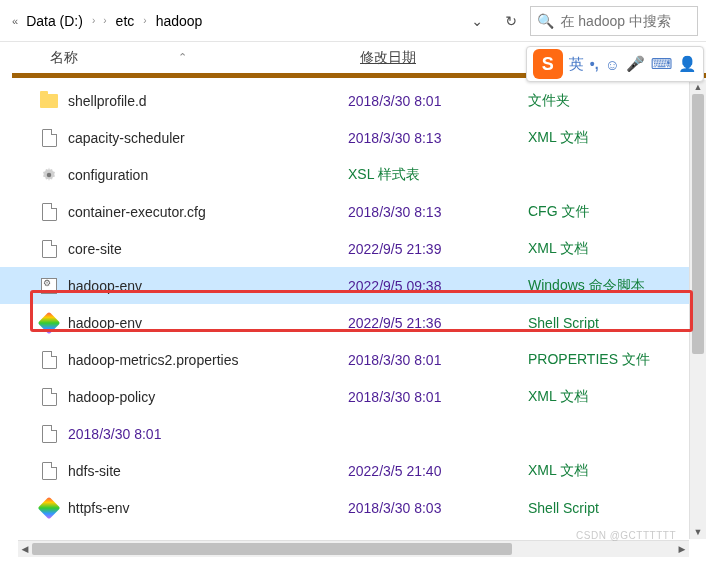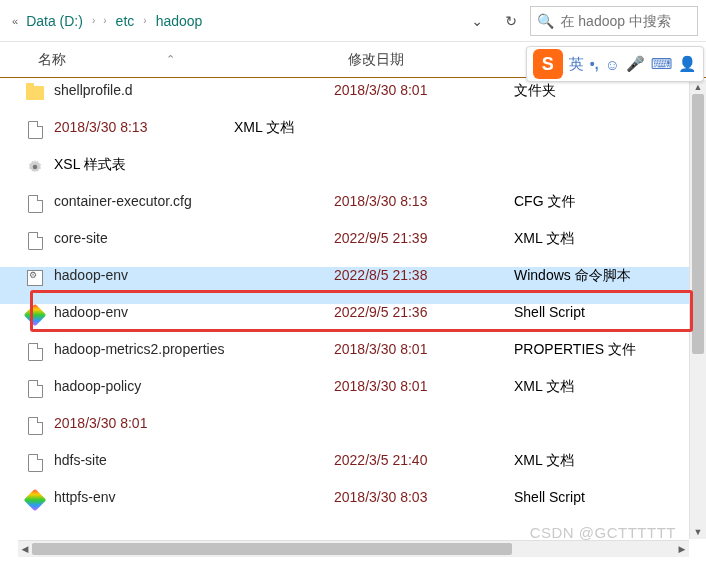--- a/index.html
+++ b/index.html
@@ -2,49 +2,49 @@
 <html><head>
   <meta charset="utf-8">
   <style>
     * { margin: 0; padding: 0; box-sizing: border-box; font-family: "Microsoft YaHei", "Segoe UI", sans-serif; }
     body { width: 706px; height: 563px; background: #fff; font-size: 14px; color: #333; overflow: hidden; position: relative; }
     
     
     .topbar { height: 42px; display: flex; align-items: center; border-bottom: 1px solid #e5e5e5; padding: 0 8px; gap: 4px; }
     .breadcrumb-area { display: flex; align-items: center; flex: 1; gap: 6px; padding-left: 4px; }
     .bc-arrow { color: #606060; font-size: 11px; }
-    .bc-item { color: #0f766e; padding: 2px 2px; }
+    .bc-item { color: #000000; padding: 2px 2px; }
     .bc-sep { color: #909090; font-size: 10px; padding: 0 1px; }
     .topbtn { width: 30px; height: 30px; display: flex; align-items: center; justify-content: center; color: #505050; cursor: default; }
     .searchbox { width: 168px; height: 30px; border: 1px solid #ccc; display: flex; align-items: center; padding: 0 6px; gap: 6px; }
     .searchbox input { border: none; outline: none; flex: 1; font-size: 14px; color: #666; background: transparent; }
     .search-icon { color: #555; font-size: 14px; }
 
     
     .ime-badge { position: absolute; top: 46px; right: 2px; display: flex; align-items: center; gap: 6px; background: #fff; border: 1px solid #d8d8d8; border-radius: 4px; padding: 2px 6px; box-shadow: 0 1px 3px rgba(0,0,0,.15); z-index: 50; }
     .ime-s { width: 30px; height: 30px; background: #ff6a13; border-radius: 6px; color: #fff; display: flex; align-items: center; justify-content: center; font-weight: 800; font-size: 18px; }
     .ime-txt { color: #4a7bc8; font-size: 15px; font-weight: 500; }
     .ime-ico { color: #4a7bc8; font-size: 15px; }
     .ime-ico.gray { color: #999; }
     .ime-comma { color: #4a7bc8; font-weight: bold; }
 
     
-    .colheader { height: 36px; display: flex; align-items: center; border-bottom: 1px solid #a16207; padding-left: 38px; color: #444; font-size: 14px; position: relative; }
+    .colheader { height: 36px; display: flex; align-items: center; border-bottom: 5px solid #a16207; padding-left: 38px; color: #444; font-size: 14px; position: relative; margin-left: 12px; }
     .ch-name { width: 310px; display: flex; align-items: center; gap: 100px; }
-    .ch-date { width: 180px; }
+    .ch-date { width: 180px; text-decoration: underline; }
     .ch-type { flex: 1; }
     .sort-chev { color: #888; font-size: 11px; }
 
     
     .filelist { padding: 4px 0 0 0; }
-    .row { height: 37px; display: flex; padding-left: 24px; cursor: default; position: relative; }
+    .row { height: 37px; display: flex; align-items: center; padding-left: 38px; cursor: default; position: relative; }
     .row .icon { width: 22px; height: 22px; margin-right: 8px; display: flex; align-items: center; justify-content: center; flex-shrink: 0; }
     .row .fname { width: 280px; color: #2a2a2a; }
-    .row .fdate { width: 180px; color: #7f1d1d; }
-    .row .ftype { flex: 1; color: #000000; }
+    .row .fdate { width: 180px; color: #4c1d95; }
+    .row .ftype { flex: 1; color: #15803d; }
     
     .highlight-box { position: absolute; left: 30px; right: 13px; top: 290px; height: 42px; border: 3px solid #e53935; border-radius: 3px; pointer-events: none; z-index: 40; }
     .row.selected { background: #cce8ff; }
 
     
     .ico-folder { width: 18px; height: 14px; background: #ffd968; border-radius: 1px; position: relative; }
     .ico-folder::before { content: ""; position: absolute; top: -3px; left: 0; width: 8px; height: 4px; background: #ffd968; border-radius: 1px 1px 0 0; }
     .ico-file { width: 15px; height: 18px; border: 1px solid #888; border-radius: 1px; background: #fff; position: relative; }
     .ico-file::after { content: ""; position: absolute; top: -1px; right: -1px; width: 5px; height: 5px; background: #fff; border-left: 1px solid #888; border-bottom: 1px solid #888; }
     .ico-gear { width: 18px; height: 18px; position: relative; }
@@ -56,21 +56,21 @@
     
     .vscroll { position: absolute; right: 0; top: 80px; bottom: 24px; width: 17px; background: #f0f0f0; border-left: 1px solid #e0e0e0; }
     .vscroll .thumb { position: absolute; left: 2px; right: 2px; top: 14px; height: 260px; background: #c1c1c1; border-radius: 2px; }
     .vscroll .arr { position: absolute; left: 0; right: 0; height: 14px; display: flex; align-items: center; justify-content: center; font-size: 9px; color: #606060; }
     .vscroll .arr.up { top: 0; } .vscroll .arr.down { bottom: 0; }
     .hscroll { position: absolute; left: 18px; right: 17px; bottom: 6px; height: 17px; background: #f0f0f0; border-top: 1px solid #e0e0e0; }
     .hscroll .thumb { position: absolute; top: 2px; bottom: 2px; left: 14px; width: 480px; background: #c1c1c1; border-radius: 2px; }
     .hscroll .arr { position: absolute; top: 0; bottom: 0; width: 14px; display: flex; align-items: center; justify-content: center; font-size: 9px; color: #606060; }
     .hscroll .arr.left { left: 0; } .hscroll .arr.right { right: 0; }
 
-    .watermark { position: absolute; right: 30px; bottom: 22px; color: rgba(120,120,120,.4); font-size: 15px; letter-spacing: .5px; z-index: 30; }
+    .watermark { position: absolute; right: 30px; bottom: 22px; color: rgba(120,120,120,.4); font-size: 10px; letter-spacing: .5px; z-index: 30; }
   </style>
 </head>
 <body>
 
 <div class="topbar">
   <div class="breadcrumb-area">
     <span class="bc-arrow">«</span>
     <span class="bc-item">Data (D:)</span>
     <span class="bc-sep">›</span>
     <span class="bc-sep">›</span>
@@ -115,30 +115,32 @@
         <div class="ico-folder"></div>
       </div>
       <div class="fname">shellprofile.d</div>
       <div class="fdate">2018/3/30 8:01</div>
       <div class="ftype">文件夹</div>
     </div>
     <div class="row">
       <div class="icon">
         <div class="ico-file"></div>
       </div>
+      <div class="fname">capacity-scheduler</div>
       <div class="fdate">2018/3/30 8:13</div>
       <div class="ftype">XML 文档</div>
     </div>
     <div class="row">
       <div class="icon">
         <div class="ico-gear"><svg viewBox="0 0 24 24">
             <circle cx="12" cy="12" r="3" fill="#777"></circle>
             <path fill="#777" d="M12 2l1 3 3-1 1 3 3 1-1 3 1 3-3 1-1 3-3-1-1 3-1-3-3 1-1-3-3-1 1-3-1-3 3-1 1-3 3 1z" opacity=".35"></path>
           </svg></div>
       </div>
+      <div class="fname">configuration</div>
       <div class="ftype">XSL 样式表</div>
     </div>
     <div class="row">
       <div class="icon">
         <div class="ico-file"></div>
       </div>
       <div class="fname">container-executor.cfg</div>
       <div class="fdate">2018/3/30 8:13</div>
       <div class="ftype">CFG 文件</div>
     </div>
@@ -148,21 +150,21 @@
       </div>
       <div class="fname">core-site</div>
       <div class="fdate">2022/9/5 21:39</div>
       <div class="ftype">XML 文档</div>
     </div>
     <div class="row selected">
       <div class="icon">
         <div class="ico-cmd"></div>
       </div>
       <div class="fname">hadoop-env</div>
-      <div class="fdate">2022/8/5 21:38</div>
+      <div class="fdate">2022/9/5 09:38</div>
       <div class="ftype">Windows 命令脚本</div>
     </div>
     <div class="row">
       <div class="icon">
         <div class="ico-diamond"></div>
       </div>
       <div class="fname">hadoop-env</div>
       <div class="fdate">2022/9/5 21:36</div>
       <div class="ftype">Shell Script</div>
     </div>

